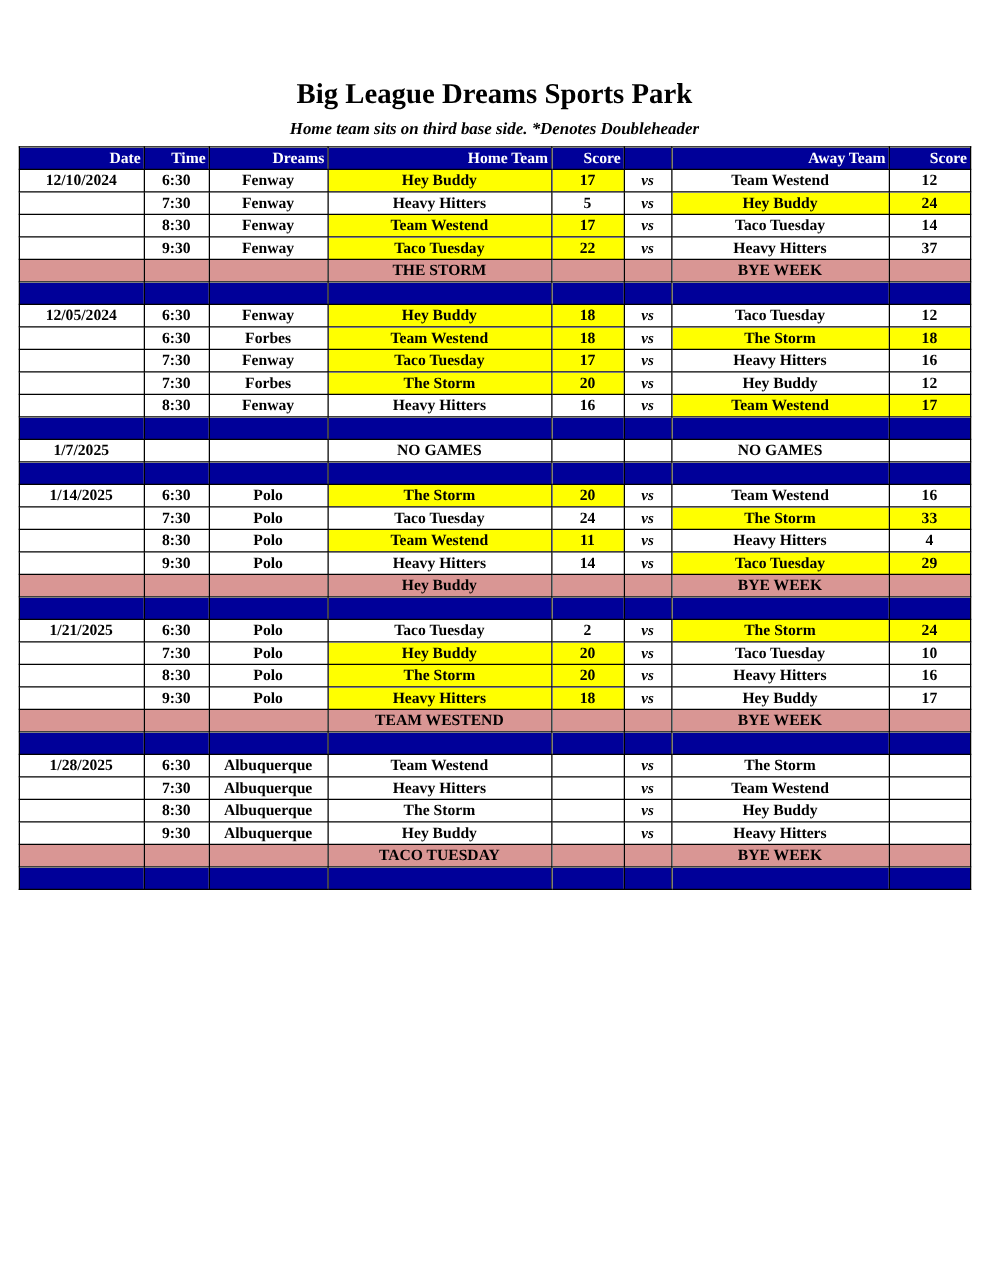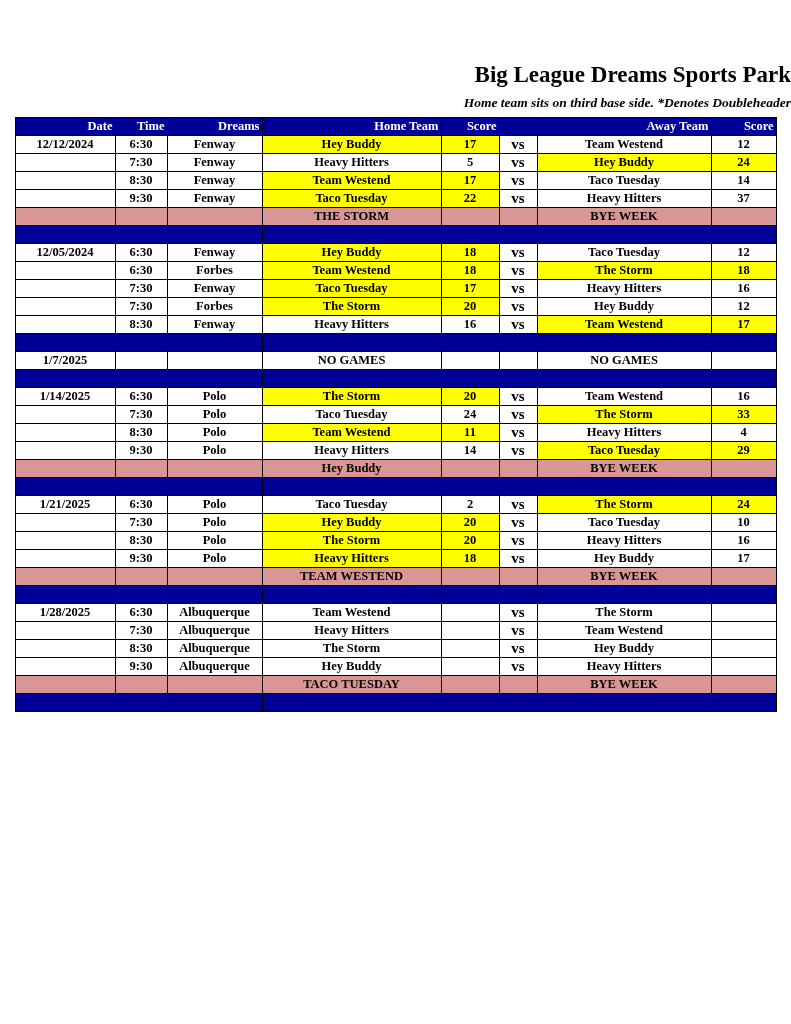--- a/index.html
+++ b/index.html
@@ -5,21 +5,21 @@
 <style>
   html, body { margin: 0; padding: 0; background: #ffffff; }
   body {
     width: 791px;
     height: 1024px;
     font-family: "Liberation Serif", serif;
     color: #000000;
     overflow: hidden;
   }
   .page { padding-top: 62px; }
-  .titles { text-align: right; }
+  .titles { text-align: center; }
   .title    { font-size: 23px;   font-weight: bold; margin: 0 0 7px 0; }
   .subtitle { font-size: 17.5px; font-weight: bold; margin: 0 0 9px 0; }
   .note     { font-size: 13.5px; font-weight: bold; font-style: italic; margin: 0 0 6px 0; }
 
   table.schedule {
     border-collapse: collapse;
     table-layout: fixed;
     margin: 0 auto;
     width: 761px;
   }
@@ -34,21 +34,21 @@
     white-space: nowrap;
   }
   .schedule thead th {
     background: var(--header-bg, #000099);
     color: var(--header-text, #ffffff);
     text-align: right;
   }
   .schedule tr.spacer-row td { background: var(--spacer-bg, #000099); }
   .schedule tr.bye-row td    { background: var(--bye-bg, #D99694); }
   .schedule td.win           { background: var(--win-bg, #FFFF00); }
-  .schedule td.vs-cell       { font-size: 15px; }
+  .schedule td.vs-cell       { font-style: italic; font-size: 12px; }
 </style>
 </head>
 <body>
 
 <div class="page">
   <div class="titles">
     <div class="title">Big League Dreams Sports Park</div>
     <div class="note">Home team sits on third base side.  *Denotes Doubleheader</div>
   </div>
 
@@ -70,21 +70,21 @@
         <th>Dreams</th>
         <th>Home Team</th>
         <th>Score</th>
         <th></th>
         <th>Away Team</th>
         <th>Score</th>
       </tr>
     </thead>
     <tbody id="schedule-body">
         <tr>
-          <td>12/12/2024</td>
+          <td>12/10/2024</td>
           <td>6:30</td>
           <td>Fenway</td>
           <td class="win">Hey Buddy</td>
           <td class="win">17</td>
           <td class="vs-cell">vs</td>
           <td>Team Westend</td>
           <td>12</td>
         </tr>
         <tr>
           <td></td>

